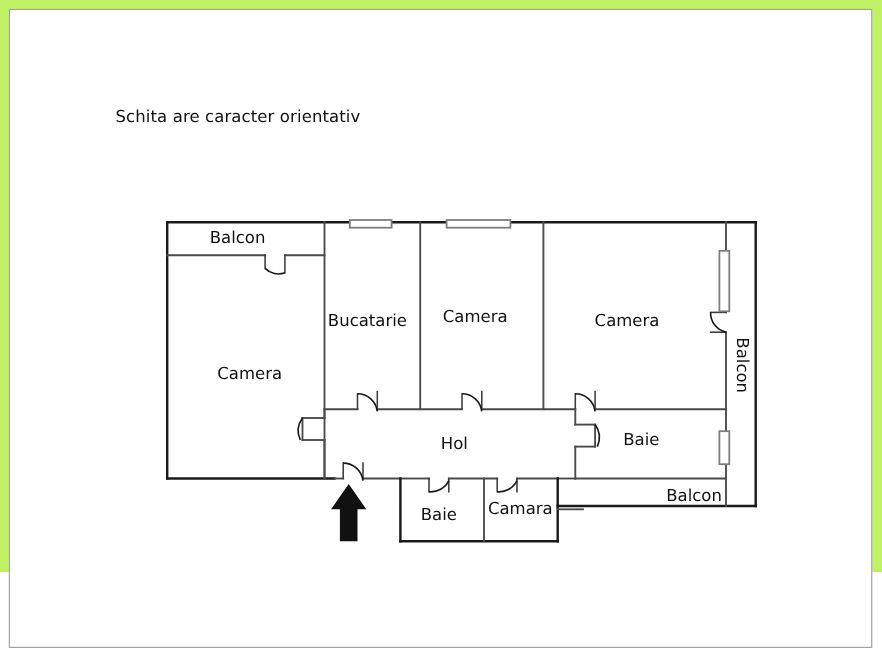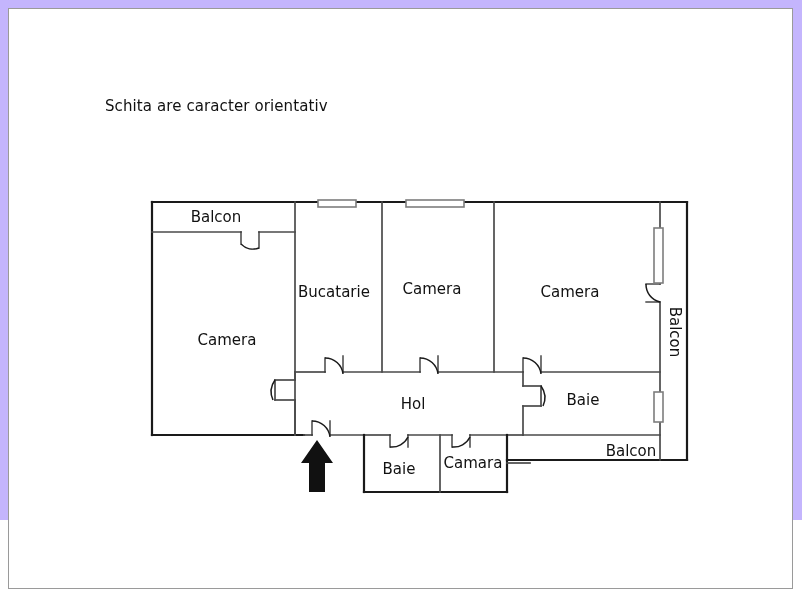--- a/index.html
+++ b/index.html
@@ -14,21 +14,21 @@
     font-family: "DejaVu Sans", "Liberation Sans", sans-serif;
     position: relative;
     overflow: hidden;
   }
   #page {
     position: absolute;
     left: 0;
     top: 0;
     width: 802px;
     height: 520px;
-    background: #c4b5fd;
+    background: #bef264;
   }
   .page-border {
     position: absolute;
     left: 8px;
     top: 8px;
     width: 785px;
     height: 581px;
     border: 1px solid #9a9a9a;
     box-sizing: border-box;
     background: #ffffff;

